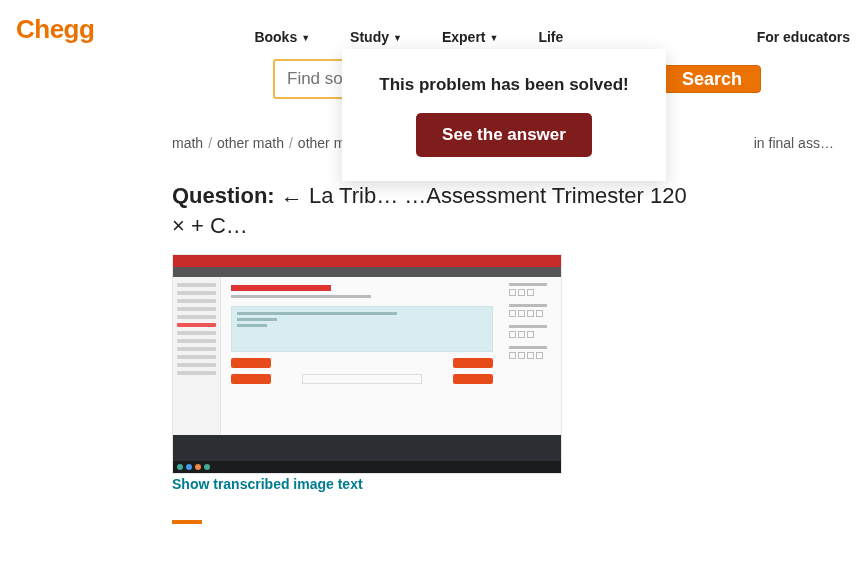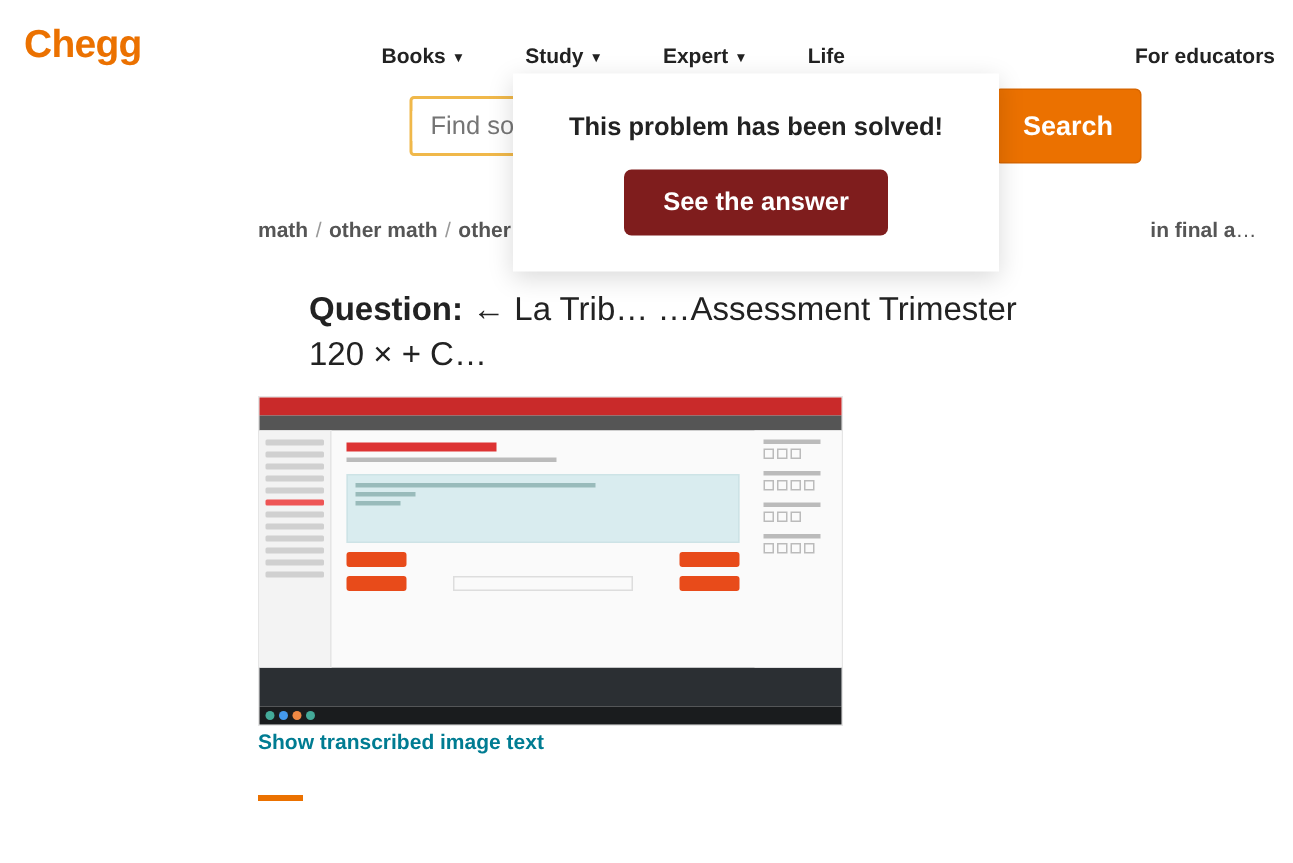--- a/index.html
+++ b/index.html
@@ -6,27 +6,27 @@
   body { font-family: -apple-system, BlinkMacSystemFont, "Segoe UI", Helvetica, Arial, sans-serif; background: #fff; width: 862px; height: 575px; overflow: hidden; position: relative; }
   .header { display: flex; align-items: flex-end; padding: 14px 10px 14px 10px; }
   .logo { color: #eb7100; font-weight: 700; font-size: 26px; letter-spacing: -0.5px; margin-left: 6px; margin-right: 160px;}
   .nav { display: flex; gap: 40px; }
   .nav-item { font-size: 14px; font-weight: 600; color: #222; display: flex; align-items: center; gap: 4px; cursor: pointer;}
   .caret { font-size: 9px; position: relative; top: 1px;}
   .educators { font-size: 14px; font-weight: 700; margin-left: auto; margin-right: 2px; color: #222; }
   .searchbar-row { display: flex; align-items: center; padding-left: 273px; }
   .search-input-wrap { border: 2px solid #f0b84a; border-radius: 3px; background: #fff; width: 384px; height: 40px; display: flex; align-items: center; }
   .search-input { border: none; outline: none; font-size: 17px; padding: 0 12px; width: 100%; color: #777; }
-  .search-btn { margin-left: 6px; background: #eb7100; color: #fff; border: 1px solid #d86600; border-radius: 4px; height: 50px; padding: 0 18px; font-size: 18px; font-weight: 600; cursor: pointer; }
+  .search-btn { margin-left: 6px; background: #eb7100; color: #fff; border: 1px solid #d86600; border-radius: 4px; height: 28px; padding: 0 18px; font-size: 18px; font-weight: 600; cursor: pointer; }
   .content { padding: 0 0 0 172px; width: 690px; }
   .breadcrumbs { margin-top: 36px; font-size: 14px; color: #555; white-space: nowrap; overflow: hidden; text-overflow: ellipsis; width: 668px;}
   .breadcrumbs .sep { color: #999; margin: 0 5px; }
-  .breadcrumbs .crumb { color: #555; font-weight: bold; }
+  .breadcrumbs .crumb { color: #555; }
   .breadcrumbs .crumb.last { color: #555;}
-  .question-title { margin-top: 30px; font-size: 22px; line-height: 1.35; color: #222; margin-left: 34px; }
+  .question-title { margin-top: 30px; font-size: 22px; line-height: 1.35; color: #222; }
   .question-title b { font-weight: 700; }
   .thumb { margin-top: 14px; width: 390px; height: 220px; background: #f5f5f5; display: flex; flex-direction: column; border: 1px solid #e5e5e5;}
   .thumb-redbar { height: 12px; background: #c92a2a; }
   .thumb-urlbar { height: 10px; background: #555; }
   .thumb-body { flex: 1; display: flex; background: #fafafa; position: relative;}
   .thumb-side { width: 48px; background: #f3f3f3; border-right: 1px solid #e5e5e5; display: flex; flex-direction: column; gap: 4px; padding: 6px 4px;}
   .side-line { height: 4px; background: #d0d0d0; border-radius: 1px;}
   .side-line.red { background: #e55;}
   .thumb-main { flex:1; padding: 8px 10px; position: relative;}
   .thumb-heading { height: 6px; width: 100px; background: #d33; margin-bottom: 4px;}

